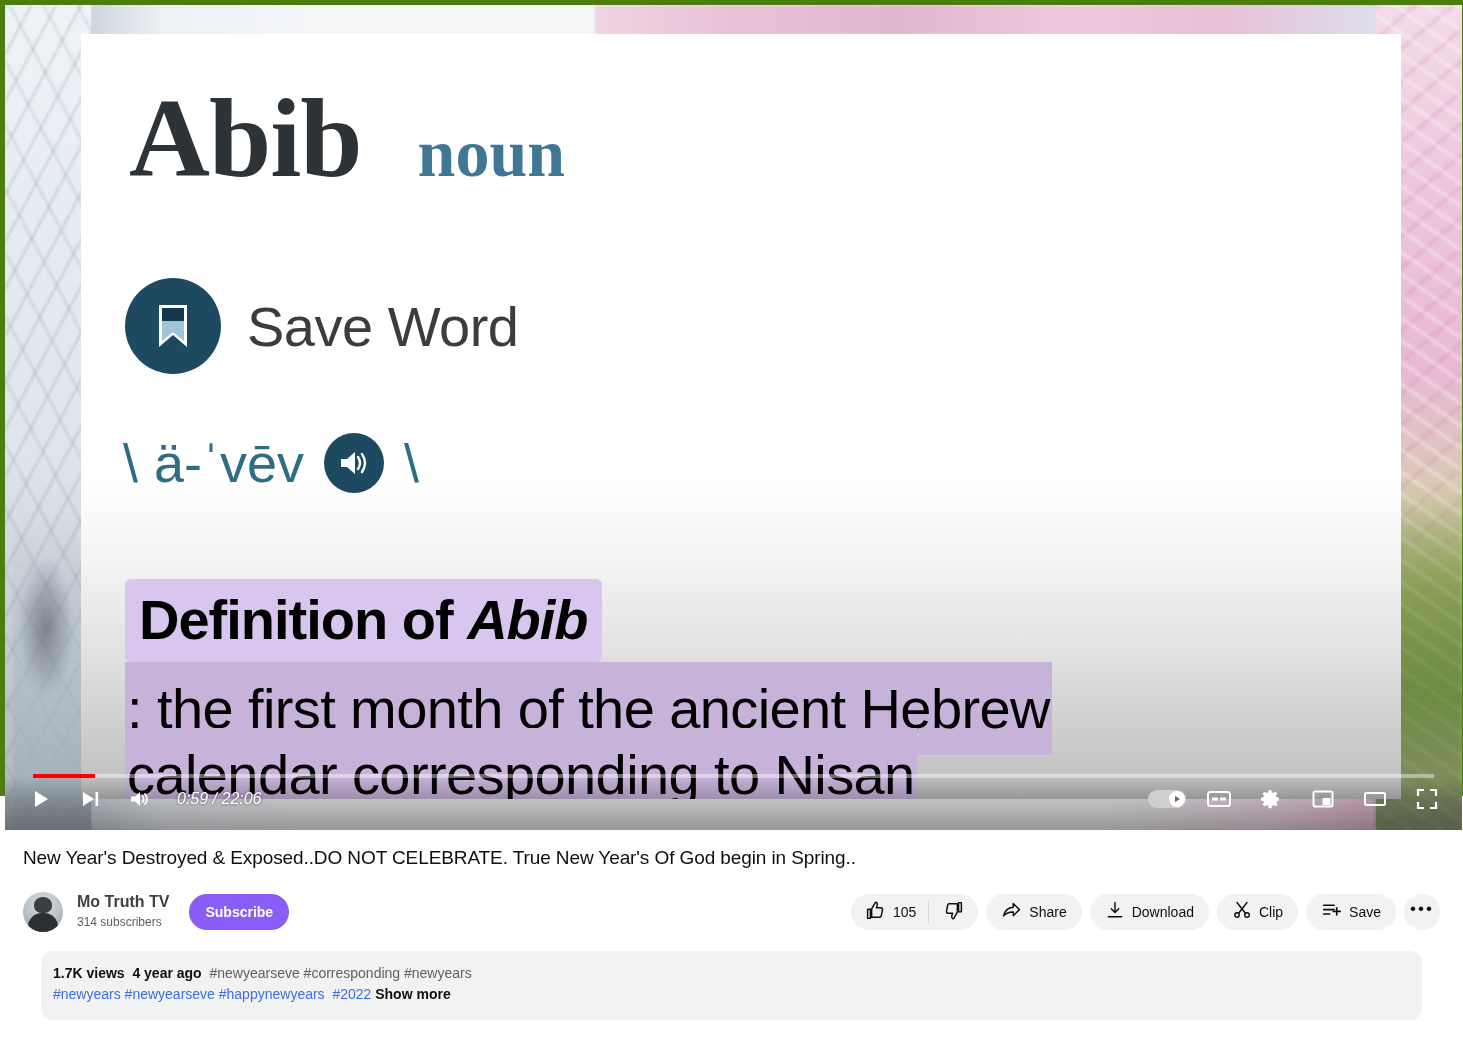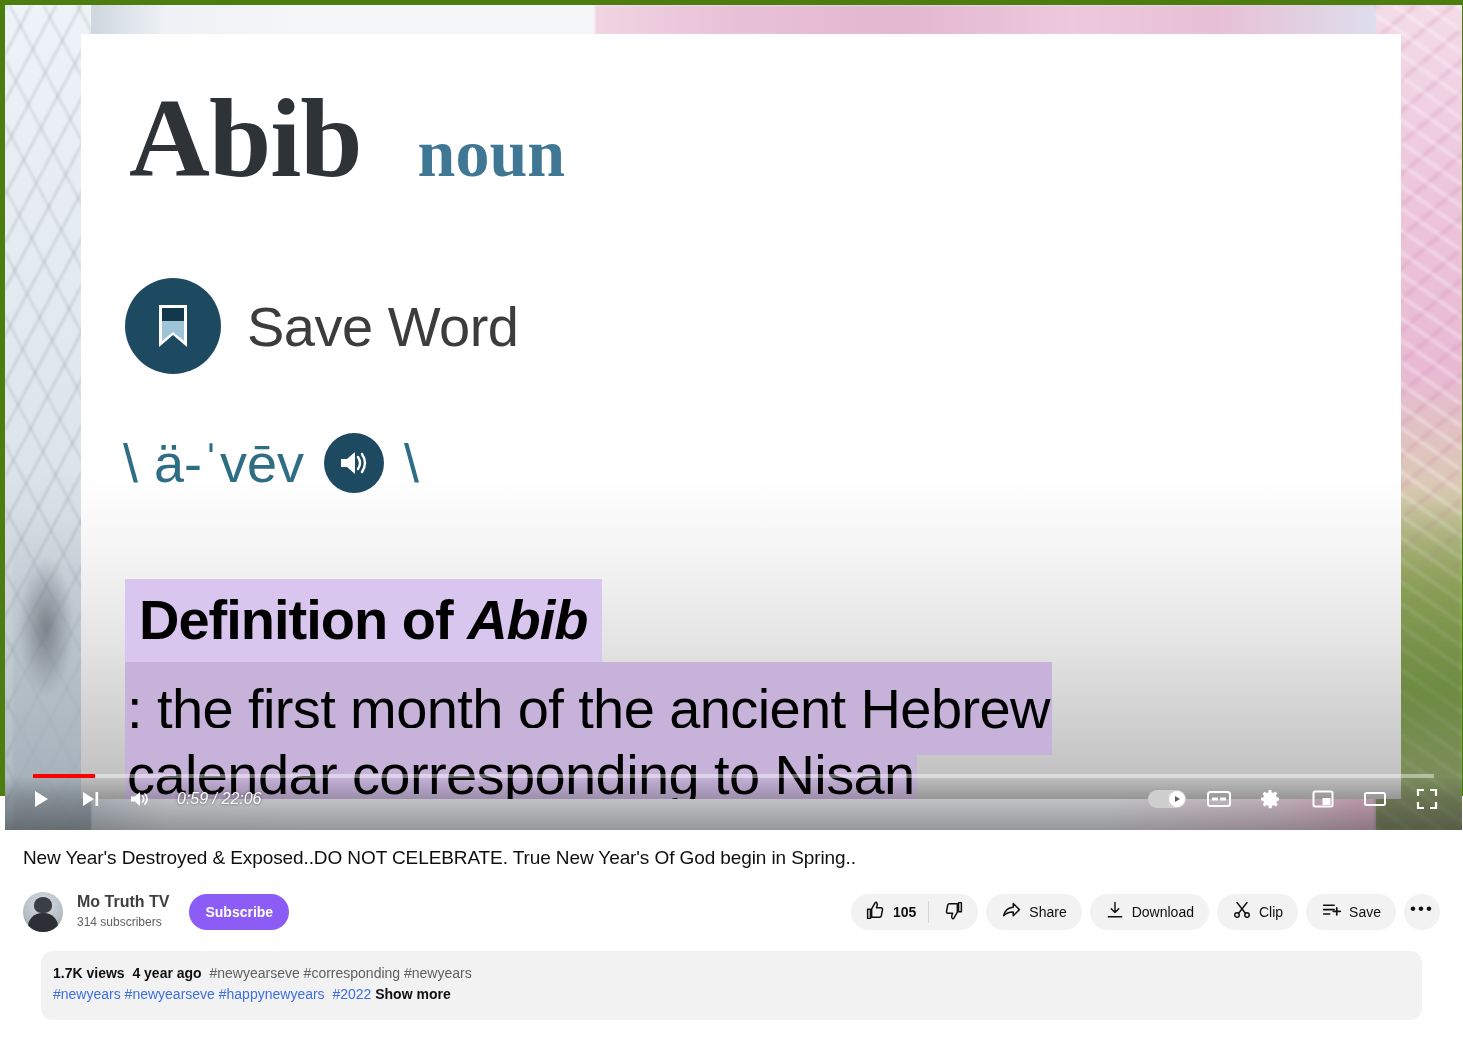--- a/index.html
+++ b/index.html
@@ -224,20 +224,21 @@
     position: absolute;
     left: 44px;
     top: 545px;
     background: #d9c6ef;
     padding: 8px 14px 10px 14px;
     font-size: 56px;
     font-weight: 700;
     color: #000;
     letter-spacing: -1px;
     white-space: nowrap;
+    border-radius: 6px;
   }
   .def-title i { font-style: italic; }
 
   .def-body {
     position: absolute;
     left: 44px;
     top: 642px;
     font-size: 56px;
     color: #000;
     line-height: 1.18;
@@ -388,21 +389,20 @@
     padding: 0 15px;
     font-size: 14px;
     font-weight: 500;
     color: #0f0f0f;
     cursor: pointer;
     white-space: nowrap;
   }
   .pill-like {
     padding: 0 14px 0 14px;
     gap: 0;
-    font-weight: bold;
   }
   .like-seg { display: flex; align-items: center; gap: 7px; padding-right: 12px; }
   .like-divider { width: 1px; height: 22px; background: #d6d6d6; }
   .dislike-seg { display: flex; align-items: center; padding-left: 14px; }
   .pill-round {
     width: 36px; height: 36px;
     border-radius: 50%;
     padding: 0;
     justify-content: center;
   }

